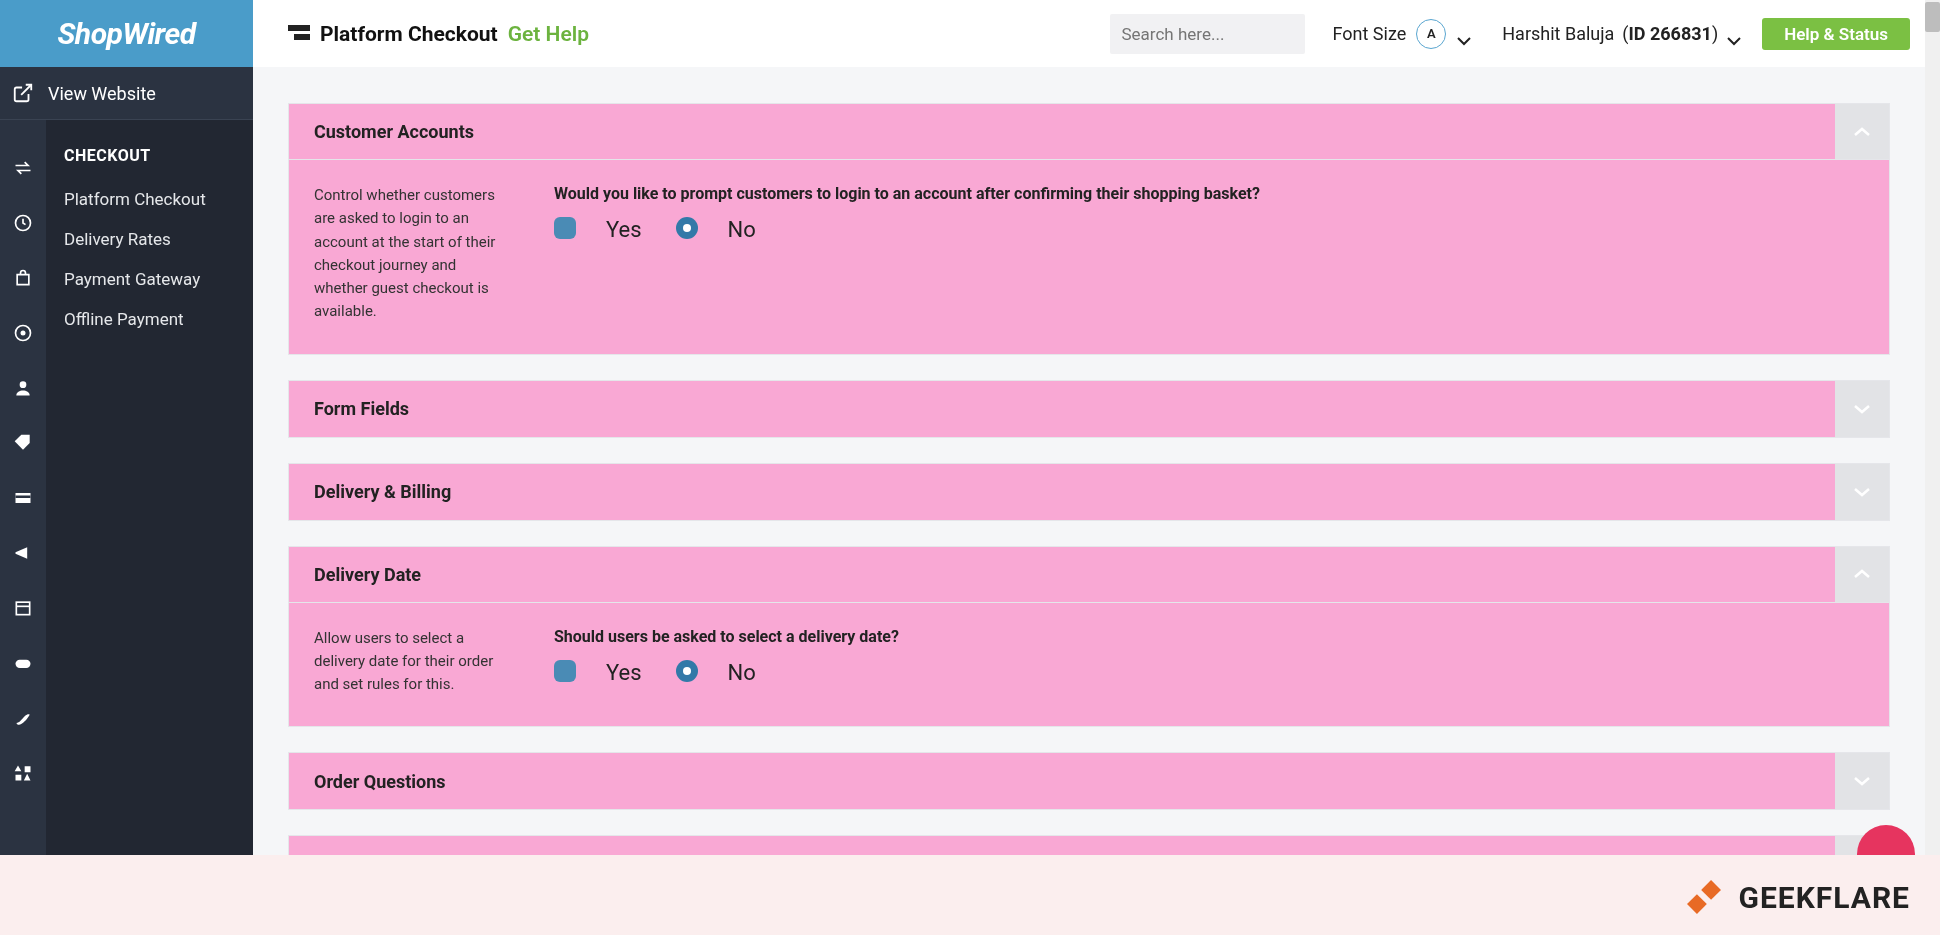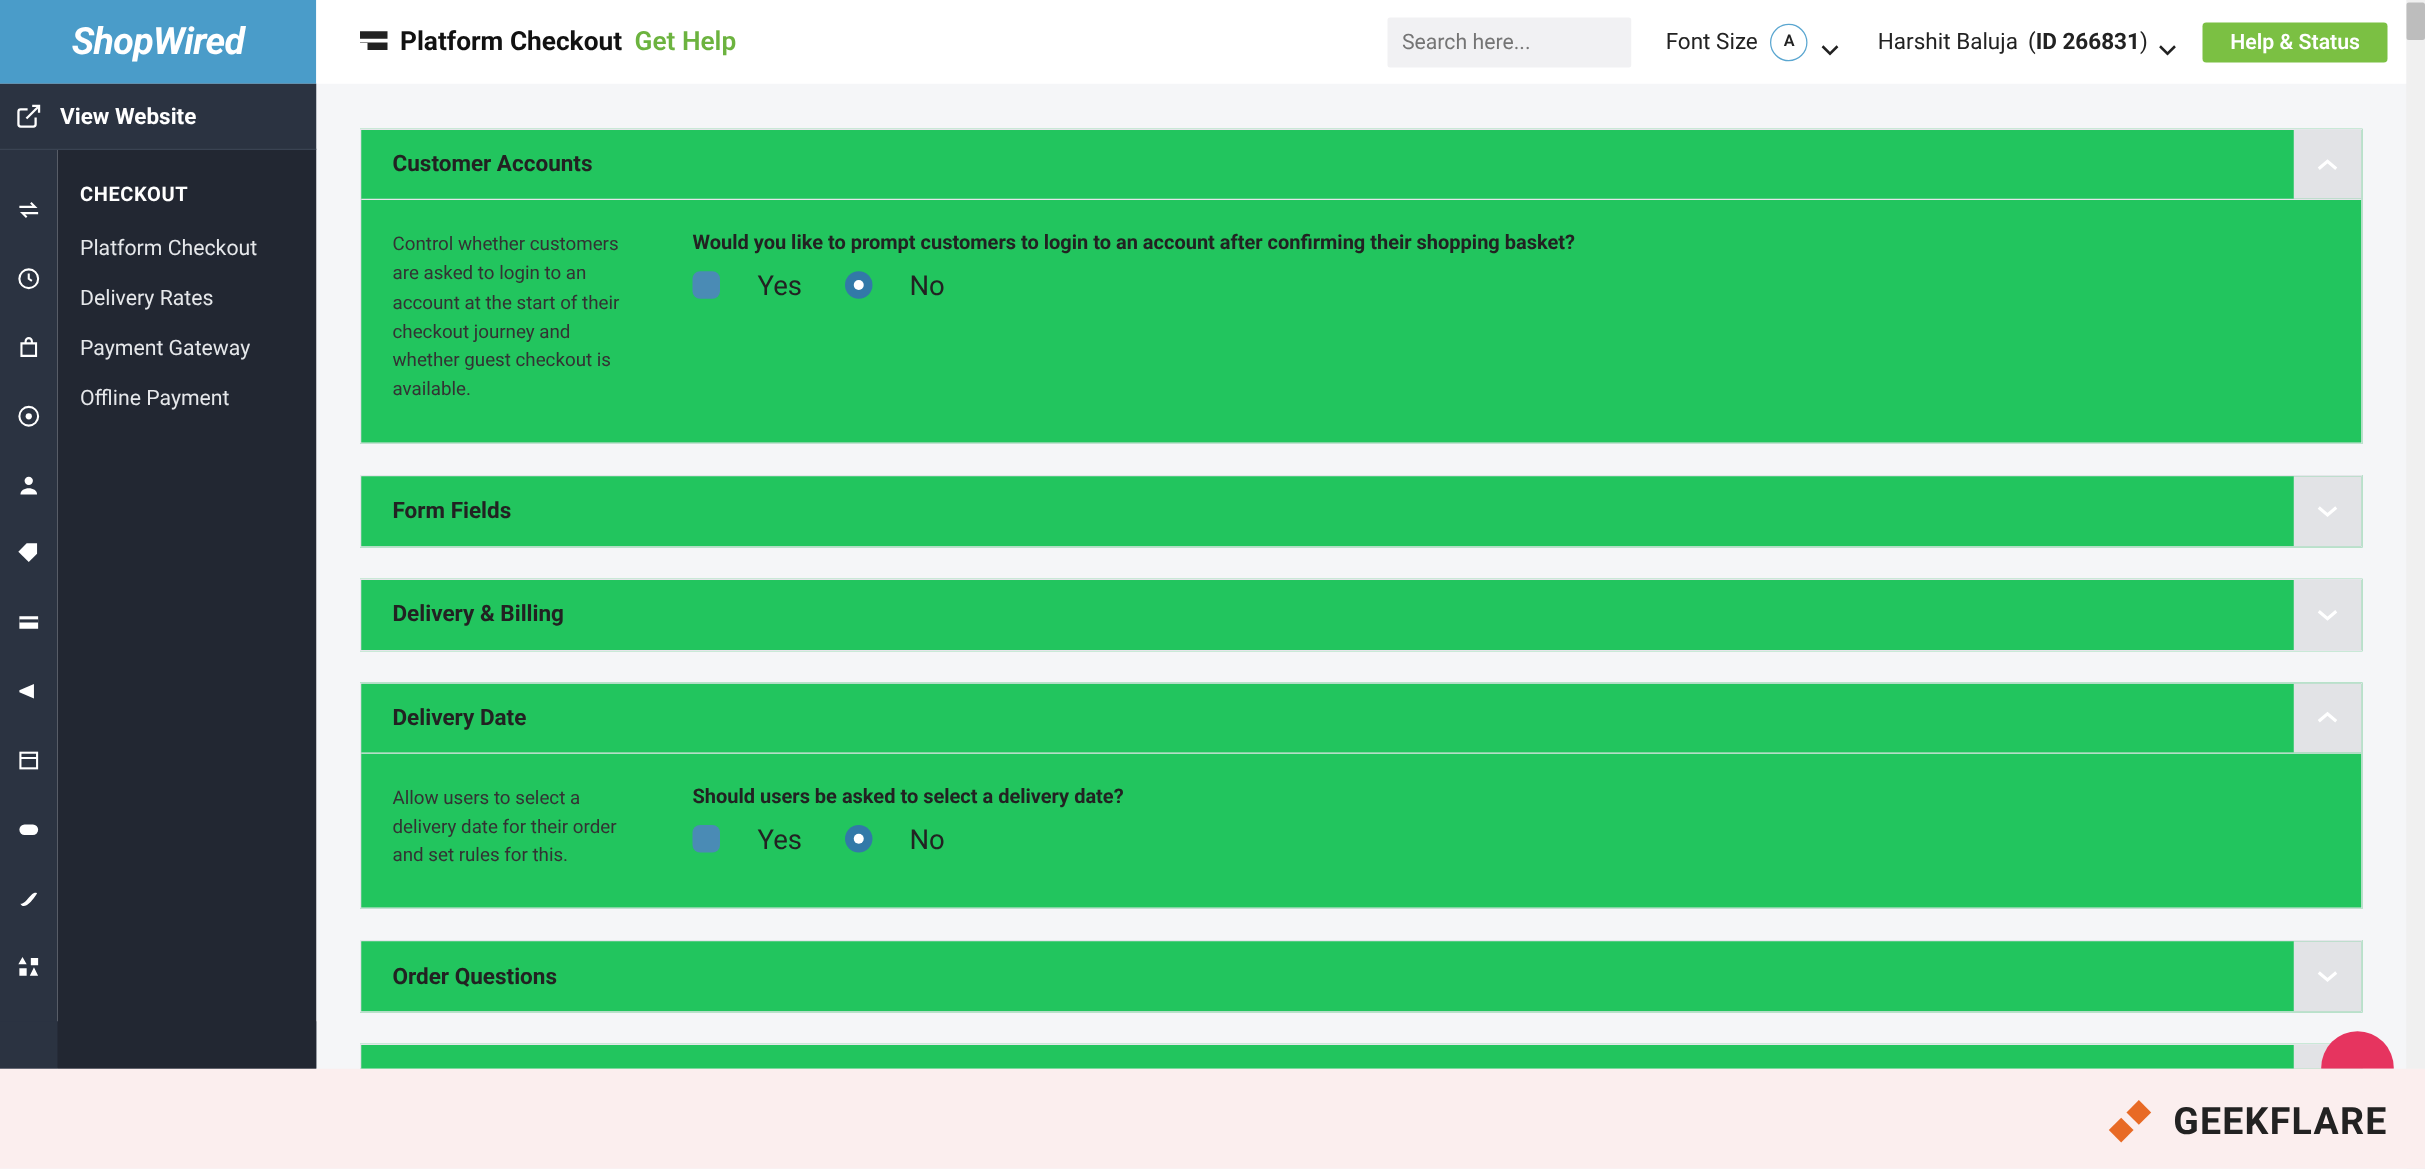--- a/index.html
+++ b/index.html
@@ -29,37 +29,37 @@
 
 .help-btn { background:#7bc043; color:#fff; border:none; height:32px; padding:0 22px; font-size:17px; font-weight:600; border-radius:3px; cursor:pointer; }
 
 
 .logo-bar { position:absolute; left:0; top:0; width:253px; height:67px; background:#4a9cc9; display:flex; align-items:center; justify-content:center; }
 .logo-bar span { color:#fff; font-size:30px; font-weight:700; font-style:italic; letter-spacing:-0.5px; }
 
 
 .view-site { position:absolute; left:0; top:67px; width:253px; height:53px; background:#2b3341; display:flex; align-items:center; gap:14px; padding-left:12px; color:#fff; border-bottom:1px solid #3a4352;}
 .view-site svg { width:22px; height:22px; stroke:#fff; fill:none; stroke-width:2; }
-.view-site span { font-size:18px; font-weight:700; }
+.view-site span { font-size:18px; font-weight:400; }
 
 
 .rail { position:absolute; left:0; top:120px; width:46px; bottom:80px; background:#2b3341; display:flex; flex-direction:column; padding-top:20px; }
 .rail .ric { width:46px; height:55px; display:flex; align-items:center; justify-content:center; cursor:pointer; }
 .rail .ric svg { width:20px; height:20px; fill:#fff; stroke:#fff; }
 .rail-more { position:absolute; left:0; bottom:80px; width:253px; height:38px; background:#2b3341; display:flex; align-items:center; justify-content:center; }
 .rail-more svg { width:22px; height:14px; stroke:#fff; stroke-width:2; fill:none;}
 
 
 .submenu { position:absolute; left:46px; top:120px; width:207px; bottom:80px; background:#222732; padding-top:18px; }
 .submenu .shead { color:#fff; font-weight:700; font-size:16px; padding:8px 18px 14px; letter-spacing:0.5px; }
 .submenu .sitem { color:#e5e7ea; font-size:17px; padding:10px 18px; cursor:pointer; }
 
 
 .content { position:absolute; left:253px; top:67px; right:15px; bottom:80px; padding:36px 35px 0; overflow:hidden; }
-.panel { background:#22c55e; border:1px solid #e5e6ea; margin-bottom:25px; }
+.panel { background:#f9a8d4; border:1px solid #e5e6ea; margin-bottom:25px; }
 .phead { height:56px; display:flex; align-items:center; padding:0 25px; font-size:18px; font-weight:700; color:#222; border-bottom:1px solid #e5e6ea; position:relative; }
 .phead.collapsed { border-bottom:none; }
 .phead .togg { position:absolute; right:0; top:0; width:54px; height:100%; background:#e2e3e6; display:flex; align-items:center; justify-content:center; cursor:pointer;}
 .phead .togg svg { width:20px; height:12px; stroke:#fff; stroke-width:2.5; fill:none; }
 .pbody { padding:24px 25px 30px; display:flex; gap:50px; }
 .pbody .desc { width:190px; font-size:15px; color:#333; line-height:1.55; }
 .pbody .ctrl { flex:1; }
 .ctrl .q { font-weight:700; font-size:16px; margin-bottom:14px; }
 .radios { display:flex; gap:34px; align-items:center; }
 .radio-opt { display:flex; gap:30px; font-size:22px; cursor:pointer; }

